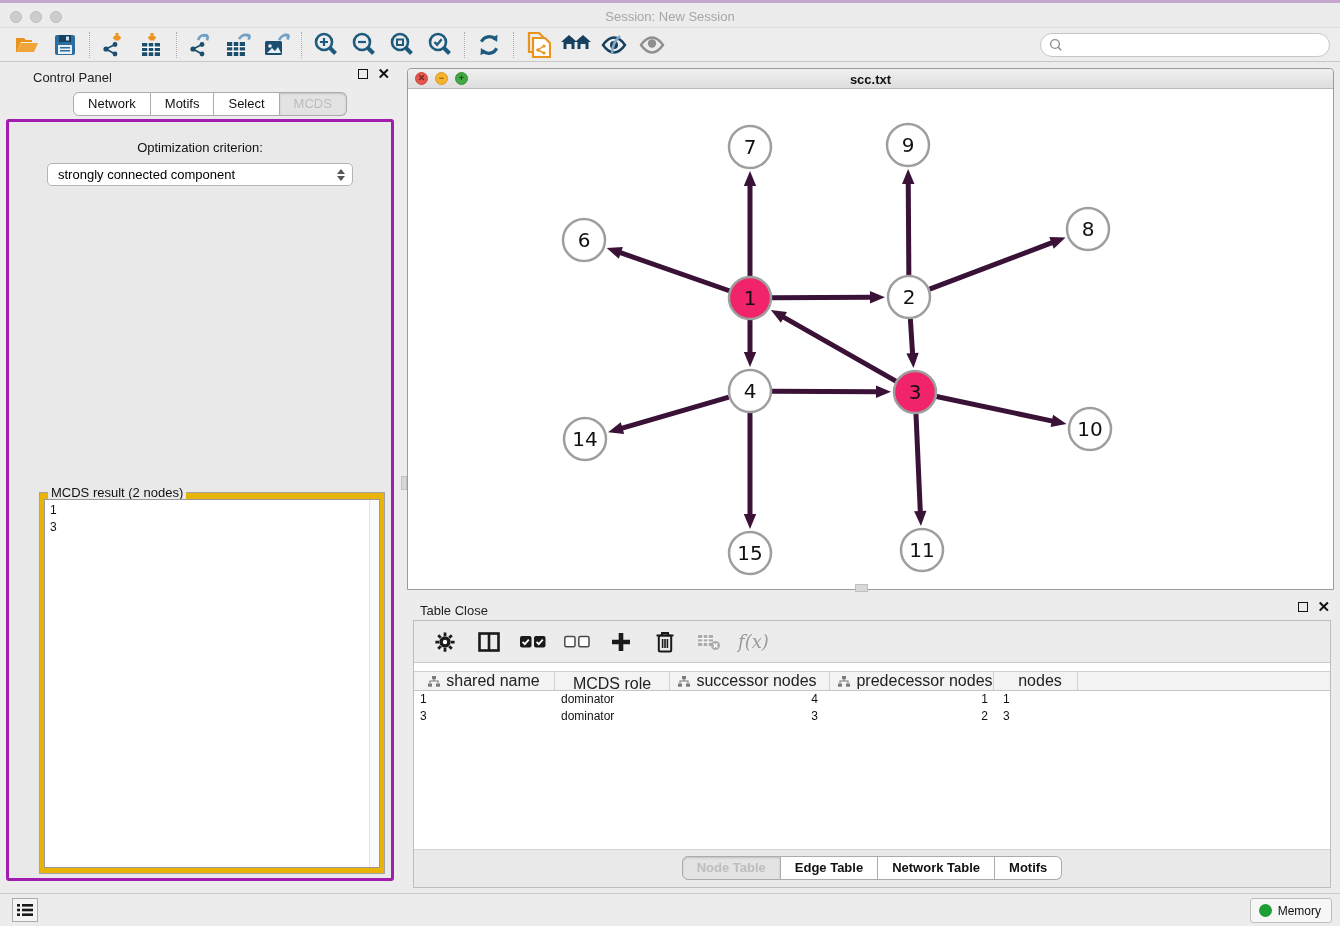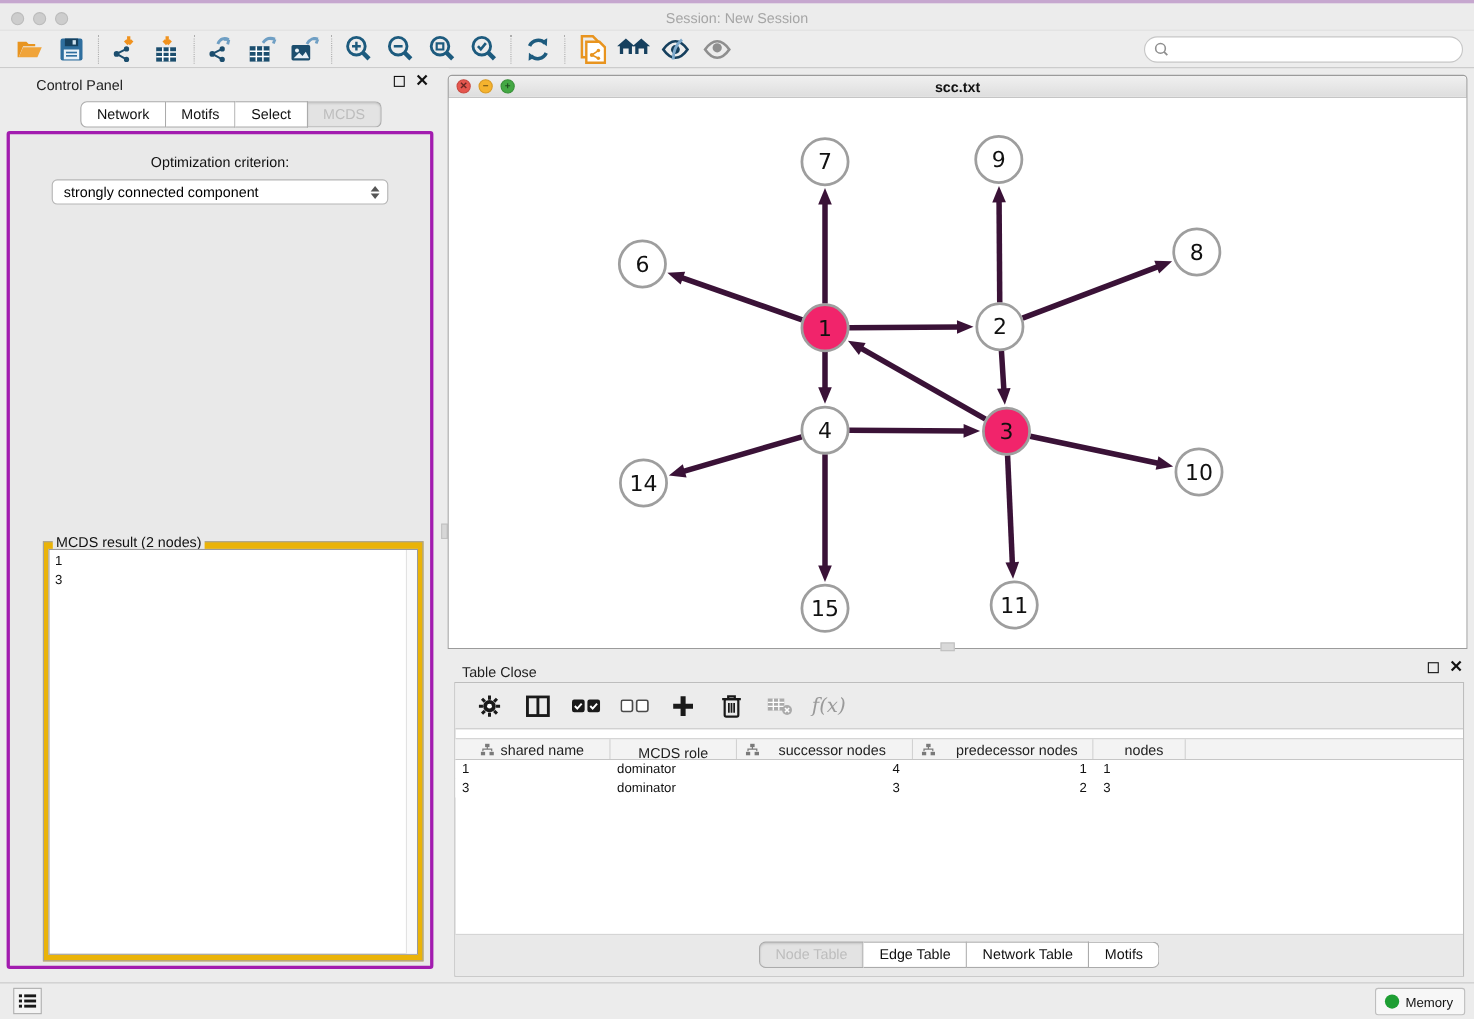--- a/index.html
+++ b/index.html
@@ -85,29 +85,29 @@
     background:#fff; border:1px solid #BDBDBD; }
   #tp-toolbar { position:absolute; left:0; right:0; top:0; height:42px; background:#ECECEC;
     border-bottom:1px solid #CACACA; display:flex; align-items:center; padding-left:16px; gap:14px; }
   .tp-ico { width:30px; height:30px; display:flex; align-items:center; justify-content:center; }
   #fx-label { font-family:"DejaVu Serif", serif; font-style:italic; color:#9A9A9A; font-size:18px; }
 
   #tbl { position:absolute; left:0; right:0; top:50px; }
   #tbl-head { display:flex; height:20px; background:#F3F3F3;
     border-top:1px solid #D2D2D2; border-bottom:1px solid #C6C6C6; }
   .th { display:flex; align-items:center; justify-content:center; gap:6px;
-    font-size:13px; color:#222; border-right:1px solid #D2D2D2; }
+    font-size:16px; color:#222; border-right:1px solid #D2D2D2; }
   .th:last-child { border-right:1px solid #D2D2D2; }
   .tbl-row { display:flex; height:17px; background:#fff; font-size:12px; color:#111; }
   .td { padding:1px 6px; }
   .c0 { width:141px; } .c1 { width:115px;flex-direction:column; } .c2 { width:160px; text-align:right; padding-right:12px; }
   .c3 { width:164px; text-align:right; } .c4 { width:84px; padding-left:9px; }
 
   #tp-tabs { position:absolute; left:0; right:0; bottom:0; height:38px; background:#E9E9E9;
-    border-top:1px solid #D5D5D5; text-align:center; padding-top:6px; }
+    border-top:1px solid #D5D5D5; text-align:center; padding-top:6px;font-weight:bold; }
 
   
   #statusbar { position:absolute; left:0; top:893px; width:1340px; height:33px;
     background:#ECECEC; border-top:1px solid #C9C9C9; }
   #list-btn { position:absolute; left:12px; top:4px; width:26px; height:24px; background:#F4F4F4;
     border:1px solid #ADADAD; display:flex; align-items:center; justify-content:center; }
   #memory-btn { position:absolute; right:8px; top:4px; height:25px; background:#F7F7F7;
     border:1px solid #BEBEBE; border-radius:3px; display:flex; align-items:center;
     gap:6px; padding:0 10px 0 8px; font-size:12px; color:#111; }
   #mem-dot { width:13px; height:13px; border-radius:50%; background:#1E9E33; }

